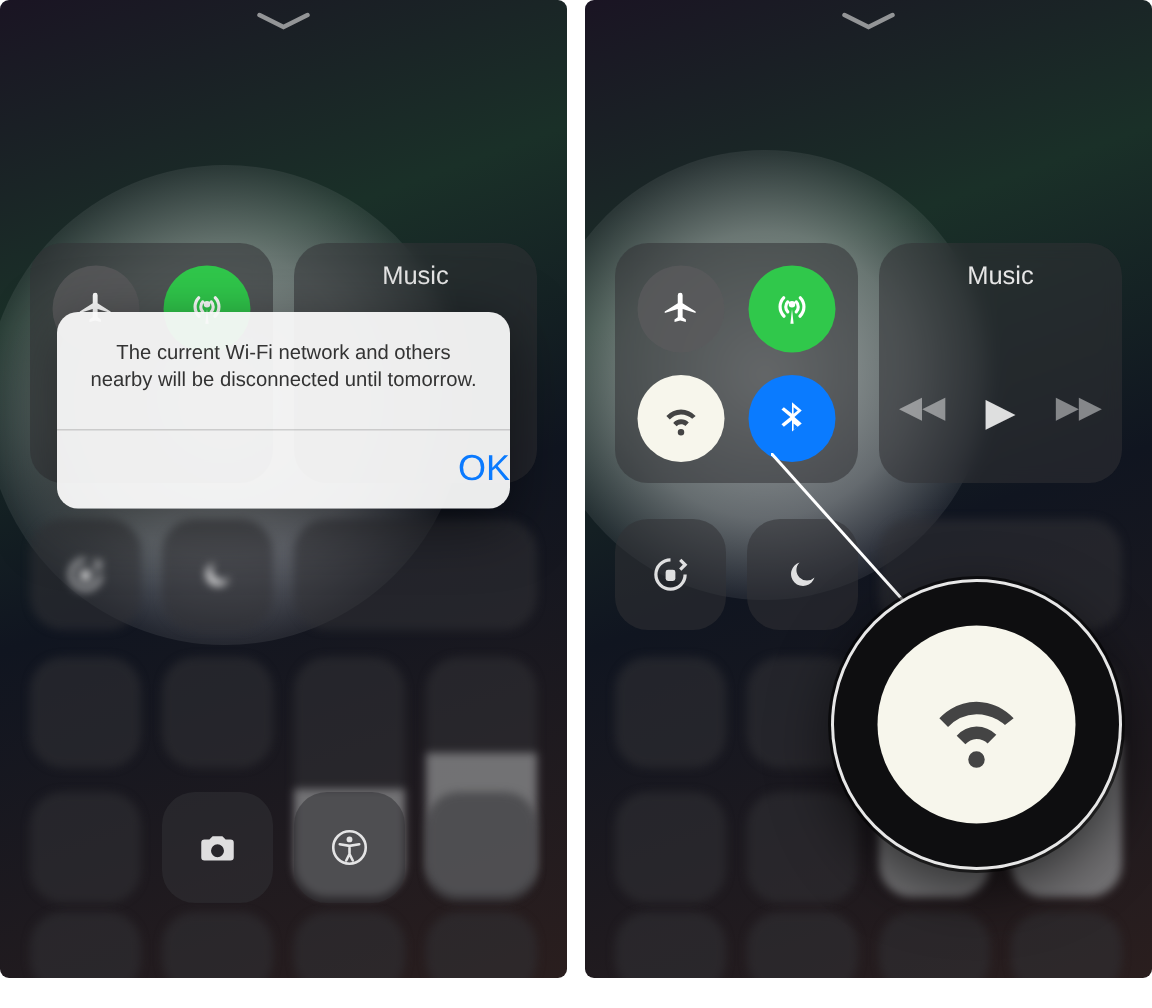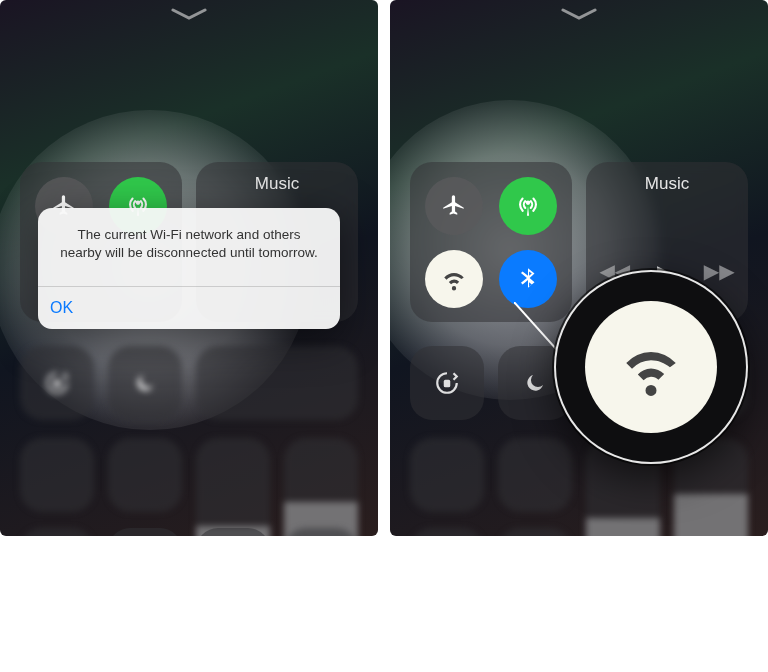--- a/index.html
+++ b/index.html
@@ -10,21 +10,21 @@
     --tile:#2b2b2e;
     --glass:rgba(80,80,82,0.55);
     --green:#30c84b;
     --blue:#0a7bff;
     --white:#f7f6ec;
     --radius:22px;
     --alert-blue:#0a7aff;
   }
   html,body{margin:0;padding:0;background:#fff;}
   .stage{
-    width:768px;height:536px;display:flex;justify-content:center;gap:var(--gap);
+    width:768px;height:652px;display:flex;justify-content:center;gap:var(--gap);
   }
   .panel{
     position:relative;width:var(--panel-w);height:100%;
     background:linear-gradient(160deg,#1a1423 0%,#1a3028 28%,#101520 55%,#2a1e1e 100%);
     overflow:hidden;border-radius:6px;
   }
   .collapse-chevron{
     position:absolute;top:8px;left:50%;transform:translateX(-50%);
     color:rgba(200,200,200,0.7);
   }
@@ -82,21 +82,21 @@
     background:rgba(248,248,248,0.95);border-radius:14px;
     box-shadow:0 10px 40px rgba(0,0,0,0.5);
     font-family:-apple-system,Helvetica,Arial,sans-serif;
     overflow:hidden;
   }
   .alert .a-body{padding:18px 18px 14px;text-align:center;color:#222;}
   .alert .a-title{font-weight:600;font-size:18px;line-height:1.25;margin-bottom:6px;}
   .alert .a-msg{font-size:13.5px;line-height:1.35;color:#333;}
   .alert .a-msg p{margin:0 0 10px;}
   .alert .a-sep{height:1px;background:rgba(0,0,0,0.15);}
-  .alert .a-btn{color:var(--alert-blue);font-size:16px;text-align:left;padding:12px 12px;}
+  .alert .a-btn{color:var(--alert-blue);font-size:24px;text-align:right;padding:12px 0;}
   
   .zoom-circle{
     position:absolute;width:190px;height:190px;border-radius:50%;
     background:#0e0e10;border:2px solid rgba(255,255,255,0.9);
     box-shadow:0 0 0 2px rgba(0,0,0,0.6),0 14px 40px rgba(0,0,0,0.6);
     right:20px;bottom:72px;display:flex;align-items:center;justify-content:center;
   }
   .zoom-circle .inner{
     width:132px;height:132px;border-radius:50%;background:var(--white);
     display:flex;align-items:center;justify-content:center;

